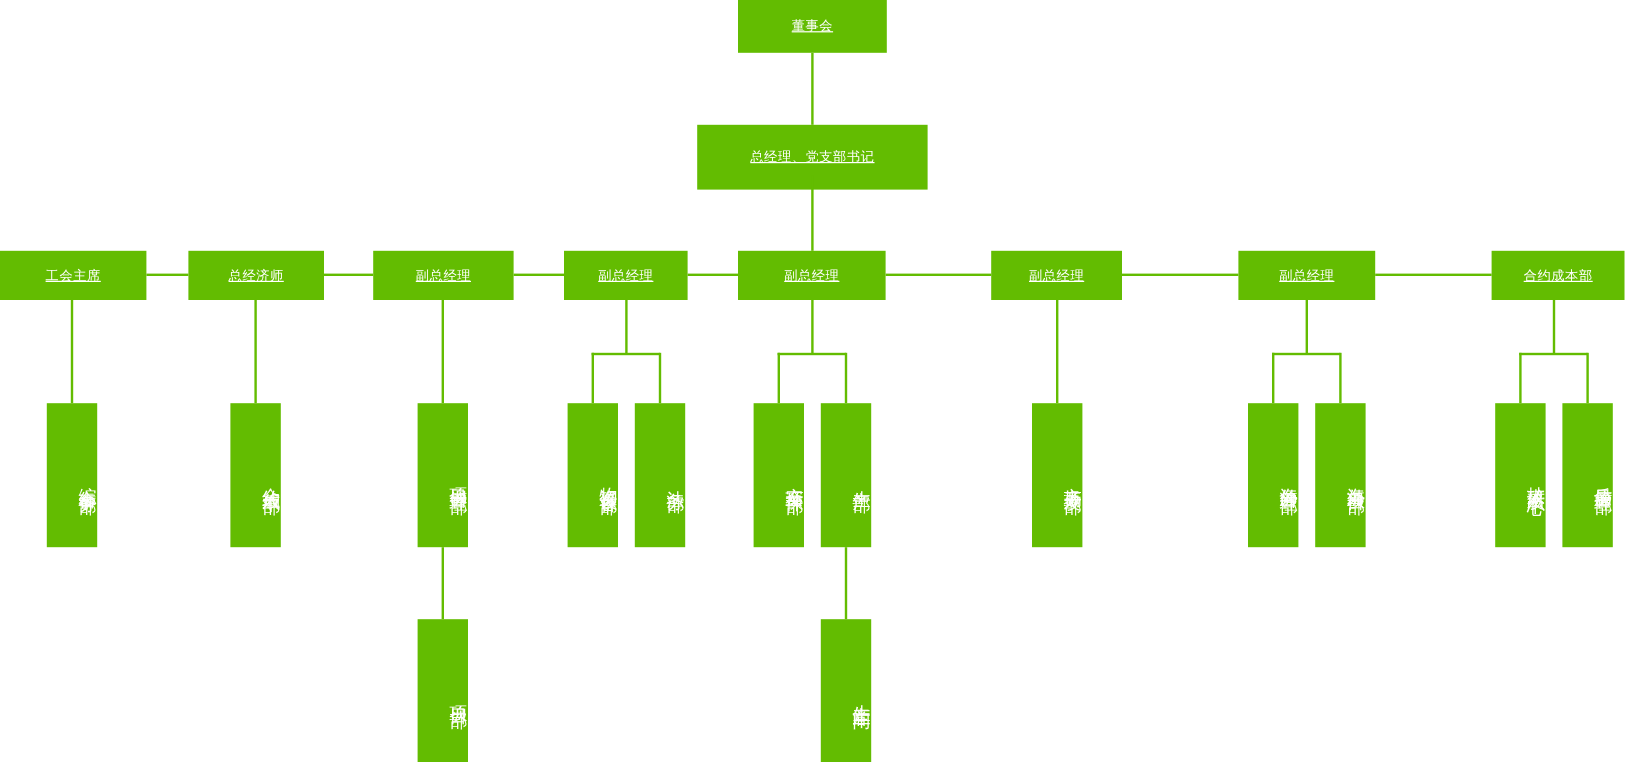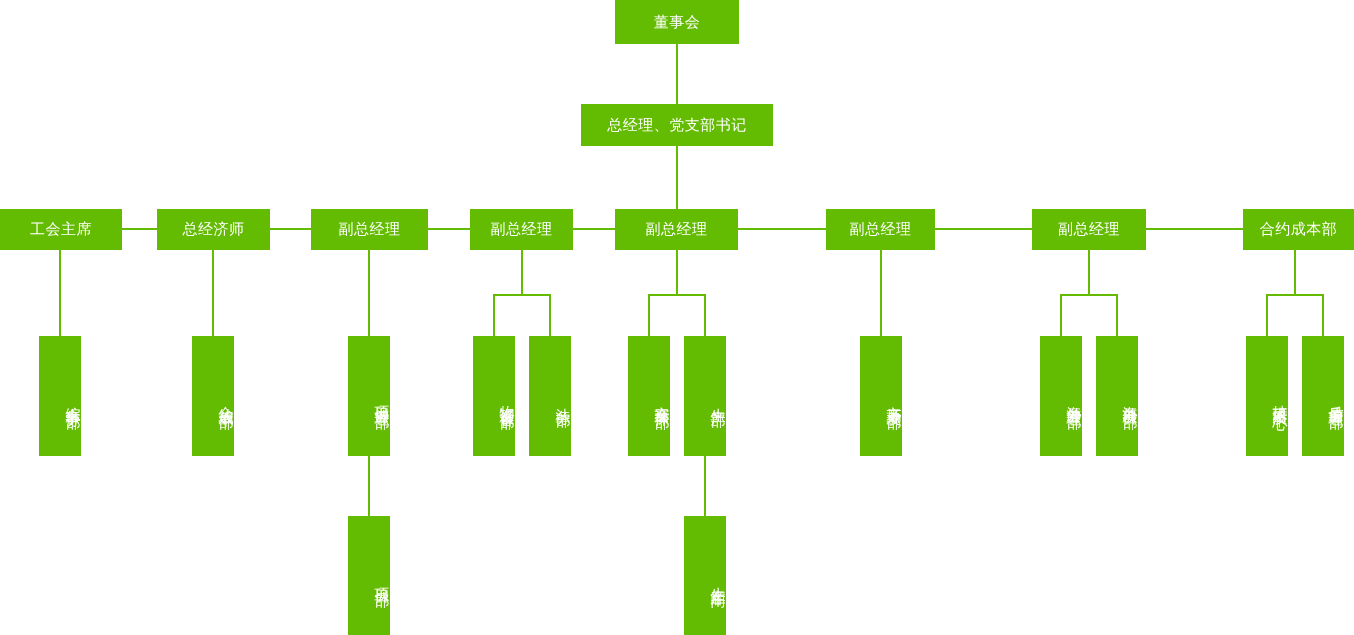--- a/index.html
+++ b/index.html
@@ -21,21 +21,22 @@
     color:#ffffff;
     box-sizing:border-box;
     display:flex;
     align-items:center;
     justify-content:center;
     text-align:center;
     line-height:1.25;
     letter-spacing:0.5px;
   }
   .node.h{
-    font-size:15px;
+    font-size:11px;
+    text-decoration:underline;
   }
   .node.v{
     font-size:15px;
     writing-mode:vertical-rl;
     text-orientation:upright;
     letter-spacing:2px;
     line-height:1.15;
     padding-top:6px;
     align-items:flex-start;
     justify-content:center;
@@ -49,21 +50,21 @@
 </style>
 </head>
 <body>
 
 <div id="chart">
 
   <div class="node h" style="left:615px;top:0px;width:124px;height:44px;">董事会</div>
 
   <div class="link v" style="left:676px;top:44px;height:60px;"></div>
 
-  <div class="node h" style="left:581px;top:104px;width:192px;height:42px;">总经理、党支部书记</div>
+  <div class="node h" style="left:581px;top:104px;width:192px;height:54px;">总经理、党支部书记</div>
 
   <div class="link v" style="left:676px;top:146px;height:63px;"></div>
 
   <div class="link h" style="left:122px;top:228px;width:35px;"></div>
   <div class="link h" style="left:270px;top:228px;width:41px;"></div>
   <div class="link h" style="left:428px;top:228px;width:42px;"></div>
   <div class="link h" style="left:573px;top:228px;width:42px;"></div>
   <div class="link h" style="left:738px;top:228px;width:88px;"></div>
   <div class="link h" style="left:935px;top:228px;width:97px;"></div>
   <div class="link h" style="left:1146px;top:228px;width:97px;"></div>

